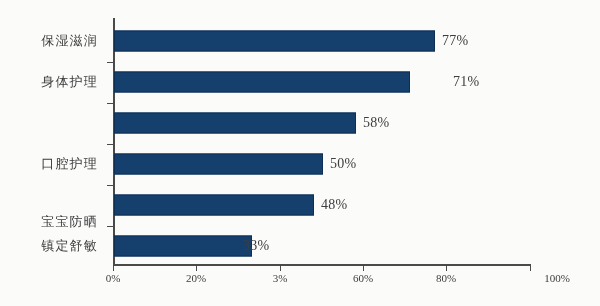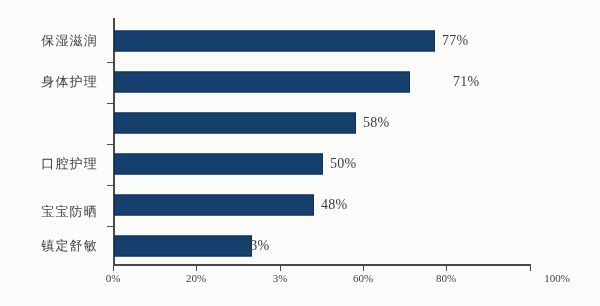--- a/index.html
+++ b/index.html
@@ -122,21 +122,21 @@
   <div class="xtick-label" style="left:113px;">0%</div>
   <div class="xtick-label" style="left:196px;">20%</div>
   <div class="xtick-label" style="left:280px;">3%</div>
   <div class="xtick-label" style="left:363px;">60%</div>
   <div class="xtick-label" style="left:446px;">80%</div>
   <div class="xtick-label" style="left:557px;">100%</div>
 
   <div class="cat-label" style="top:41px;">保湿滋润</div>
   <div class="cat-label" style="top:82px;">身体护理</div>
   <div class="cat-label" style="top:164px;">口腔护理</div>
-  <div class="cat-label" style="top:212px;">宝宝防晒</div>
+  <div class="cat-label" style="top:222px;">宝宝防晒</div>
   <div class="cat-label" style="top:246px;">镇定舒敏</div>
 
   <div class="bar" style="top:41px;  width:321px;"></div>
   <div class="bar" style="top:82px;  width:296px;"></div>
   <div class="bar" style="top:123px; width:242px;"></div>
   <div class="bar" style="top:164px; width:209px;"></div>
   <div class="bar" style="top:205px; width:200px;"></div>
   <div class="bar" style="top:246px; width:138px;"></div>
 
   <div class="bar-value" style="top:41px;  left:442px;">77%</div>

